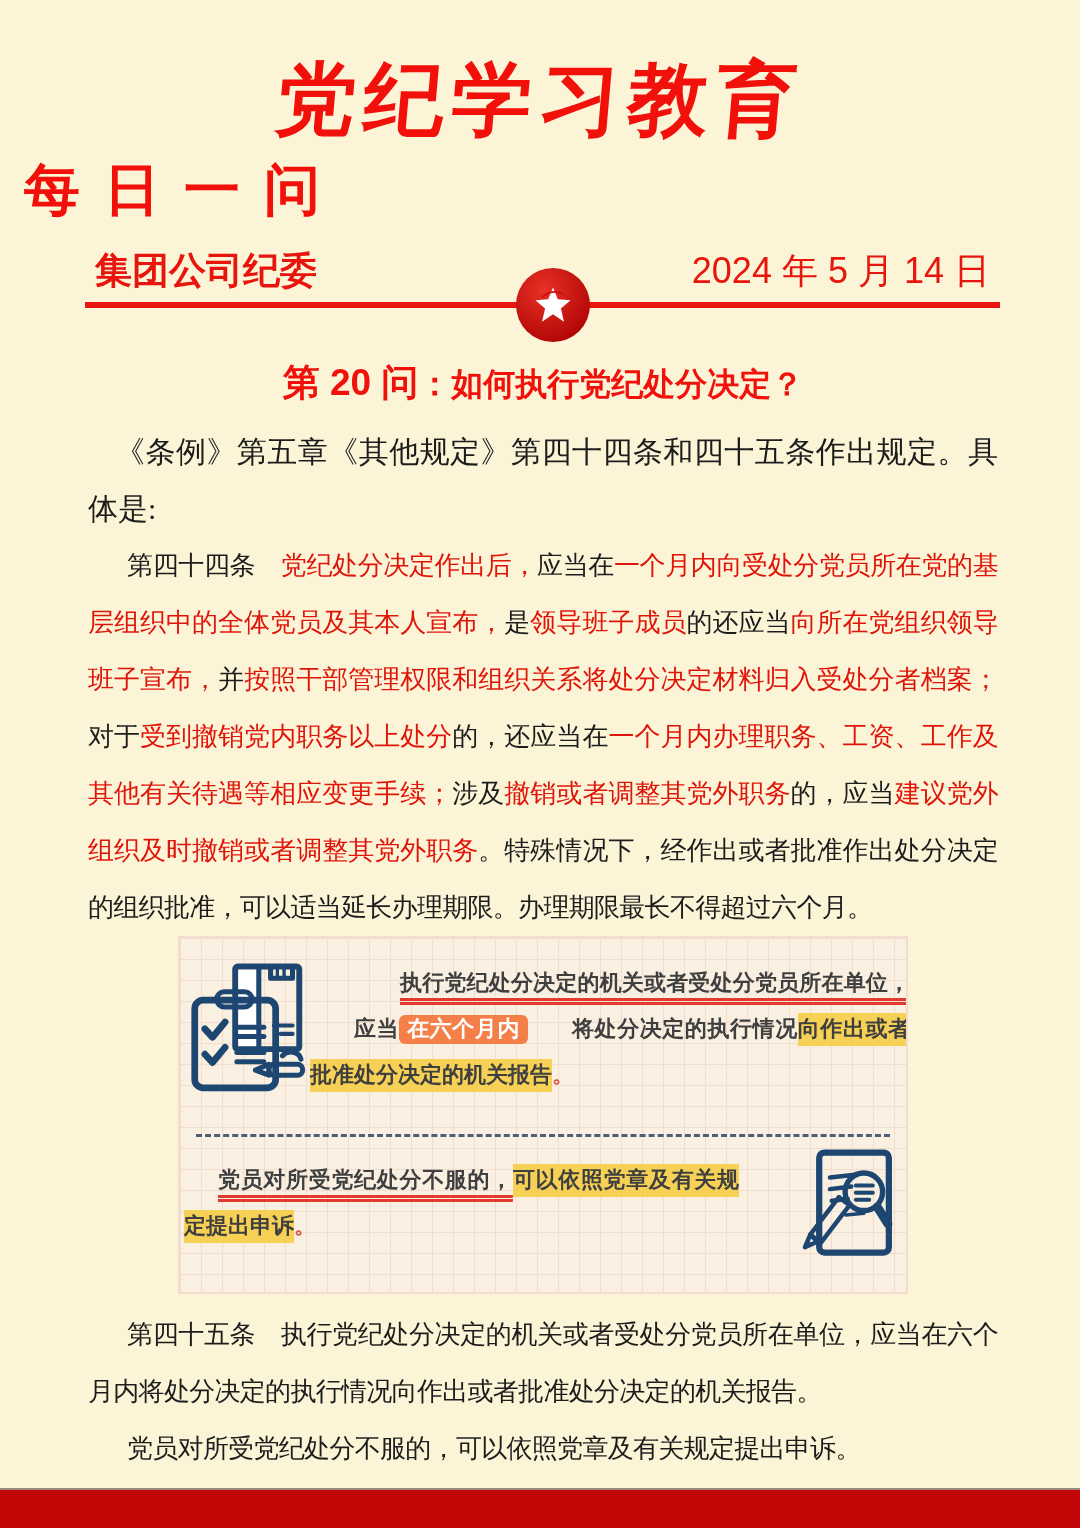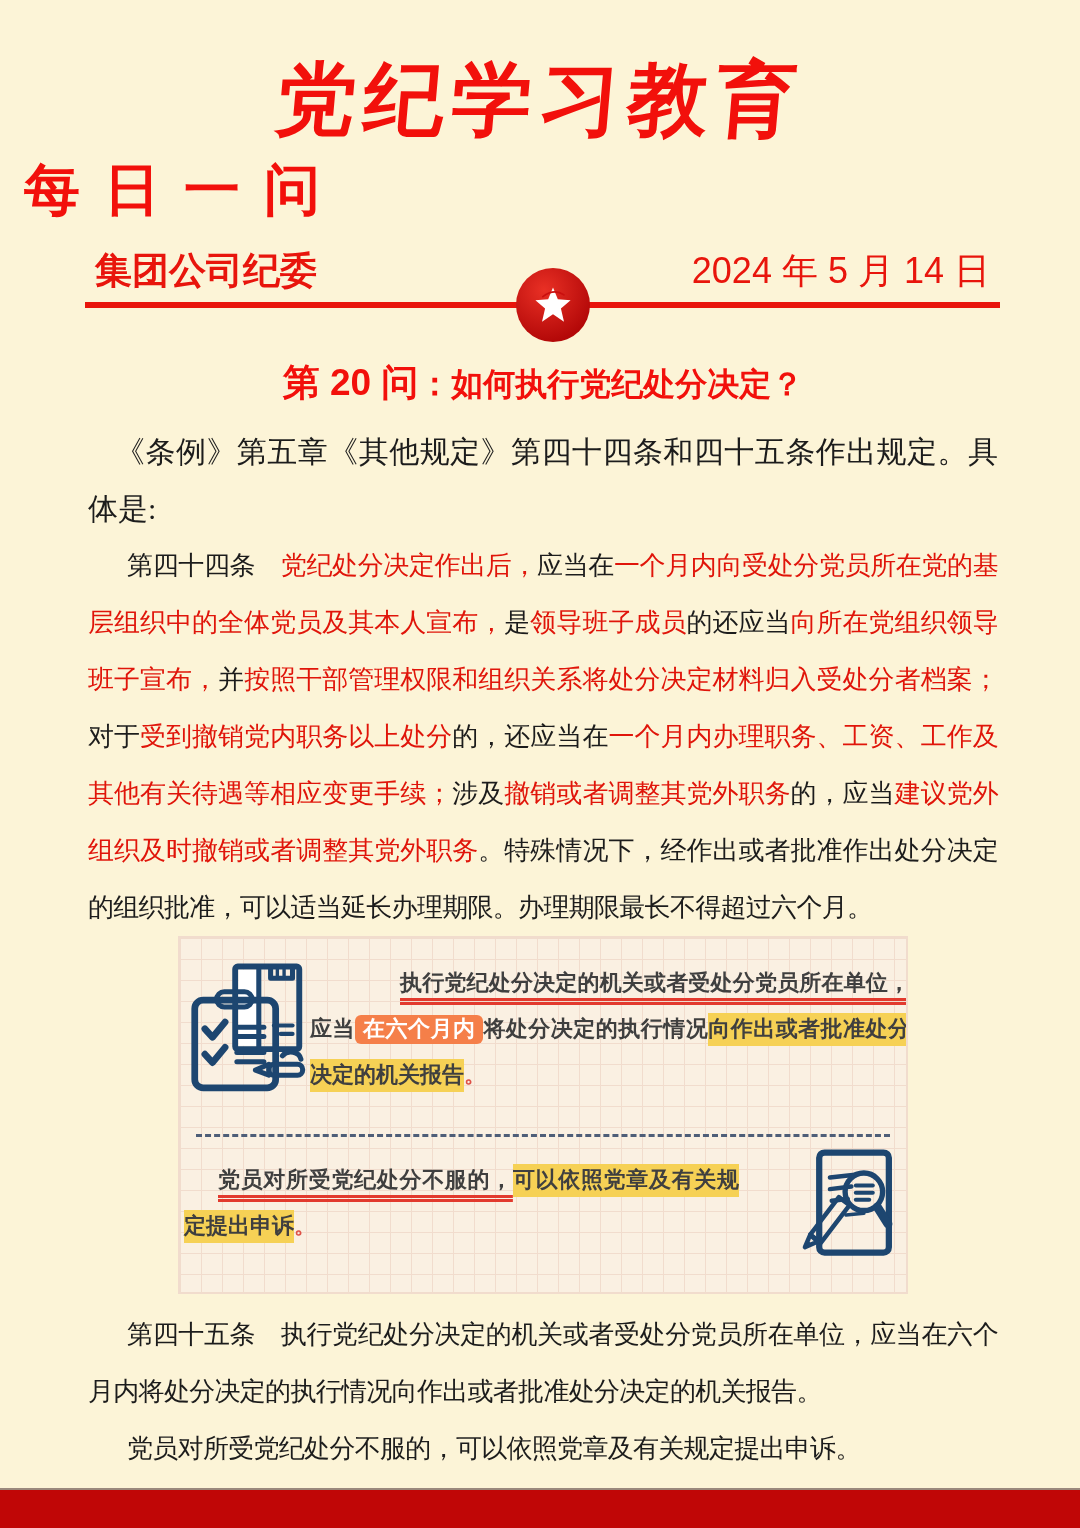--- a/index.html
+++ b/index.html
@@ -130,21 +130,21 @@
   .info-row2{position:relative;padding-top:14px;height:150px;}
   .icon2{position:absolute;right:10px;top:4px;}
   .info-text2{
     margin:0 0 0 4px;
     width:555px;
     font-size:22px;
     line-height:46px;
     text-indent:34px;
     text-align:justify;
   }
-  .seg-plain{color:var(--info-text,#3f3f3f);}
+  .seg-plain{color:var(--info-text,#3f3f3f);margin-left:44px;}
   .seg-underline{
     color:var(--info-text,#3f3f3f);
     text-decoration-line:underline;
     text-decoration-style:double;
     text-decoration-color:var(--underline-red,#e23a2e);
     text-decoration-thickness:3px;
     text-underline-offset:8px;
   }
   .seg-orange{
     background:var(--hl-orange,#f57f49);

